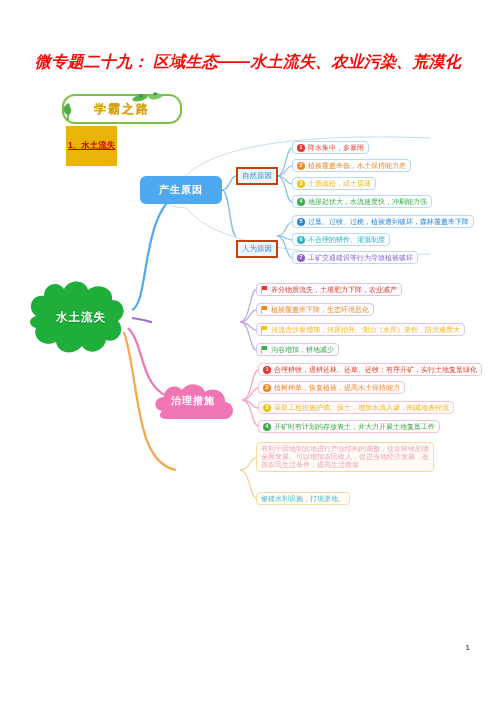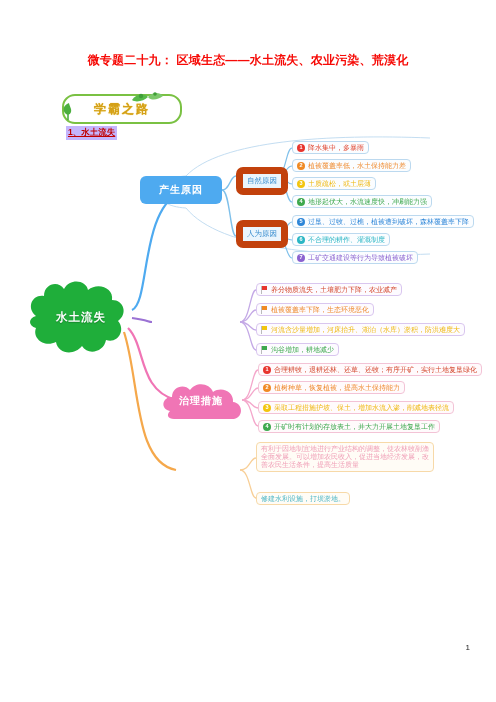--- a/index.html
+++ b/index.html
@@ -6,39 +6,40 @@
   body{
     width:496px;height:702px;background:#ffffff;
     font-family:"Liberation Sans","DejaVu Sans",sans-serif;
     position:relative;overflow:hidden;
   }
   .page{position:absolute;inset:0;}
 
   
   .doc-title{
     position:absolute;left:0;right:0;top:52px;text-align:center;
-    color:#f60a06;font-weight:bold;font-size:12px;letter-spacing:.2px;
+    color:#f60a06;font-weight:bold;font-size:16px;letter-spacing:.2px;
     white-space:nowrap;
+    font-style:italic;
   }
   .stamp{
     position:absolute;left:62px;top:94px;width:116px;height:26px;
     border:2px solid #7ac143;border-radius:13px;background:#ffffff;
     display:flex;align-items:center;justify-content:center;
   }
   .stamp-text{
     color:#d4a017;font-weight:bold;font-size:12px;letter-spacing:2px;
     text-shadow:0 0 1px #e8b923;
     text-align:center;
   }
   .leaf{position:absolute;}
   .leaf svg{display:block;}
   .section-label{
     position:absolute;left:66px;top:126px;
-    background:#c4b5fd;color:#c00000;font-weight:bold;font-size:8.5px;
-    padding:1px 2px;text-decoration:underline;
+    background:#eab308;color:#c00000;font-weight:bold;font-size:8.5px;
+    padding:14px 2px;text-decoration:underline;
   }
   .page-num{
     position:absolute;right:26px;bottom:50px;color:#222;font-size:8px;
   }
 
   
   .map{position:absolute;left:0;top:132px;width:496px;height:400px;}
   .map svg.links{position:absolute;left:0;top:0;width:496px;height:400px;}
 
   .node{position:absolute;box-sizing:border-box;}
@@ -52,30 +53,30 @@
     position:relative;z-index:3;color:#ffffff;font-size:11.5px;font-weight:bold;
     letter-spacing:1px;text-shadow:0 1px 1px rgba(0,0,0,.25);
   }
 
   
   .branch{display:flex;align-items:center;justify-content:center;}
   .branch .blabel{position:relative;z-index:3;color:#fff;font-size:10px;font-weight:bold;letter-spacing:1px;}
 
   .b-cause{left:140px;top:44px;width:82px;height:28px;background:#4eaaf0;border-radius:6px;}
   .b-harm{left:152px;top:177px;width:88px;height:26px;background:#9b72d4;}
-  .b-measure{left:156px;top:245px;width:90px;height:48px;}
+  .b-measure{left:148px;top:245px;width:90px;height:48px;}
   .b-meaning{left:152px;top:312px;width:88px;height:52px;}
 
   
   .sublabel{
-    position:absolute;border:7px solid #c2410c;background:#eaf5fd;border-radius:7px;
+    position:absolute;border:2px solid #c2410c;background:#eaf5fd;border-radius:0;
     color:#3b8fd0;font-size:7.5px;padding:2px 4px;white-space:nowrap;
   }
   .sl-nat{left:236px;top:35px;}
-  .sl-hum{left:236px;top:88px;}
+  .sl-hum{left:236px;top:108px;}
 
   
   .item{
     position:absolute;display:flex;align-items:center;gap:3px;
     border:1px solid #bcd9ef;border-radius:4px;background:#fbfdff;
     padding:1.5px 4px;white-space:nowrap;font-size:7px;line-height:1.2;
   }
   .item .txt{font-size:7px;}
   .badge{
     width:8px;height:8px;border-radius:50%;flex:0 0 8px;

